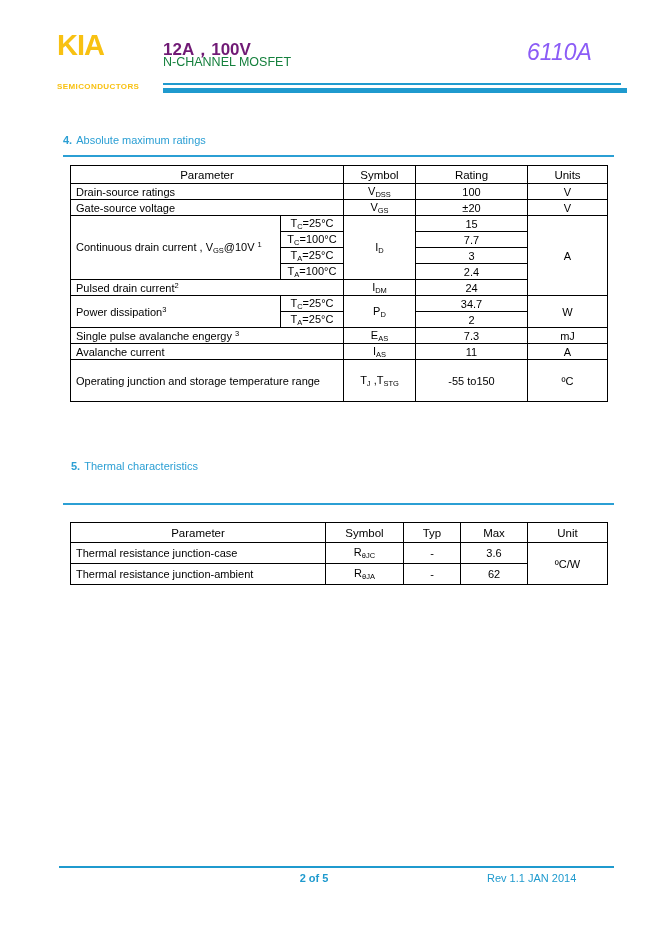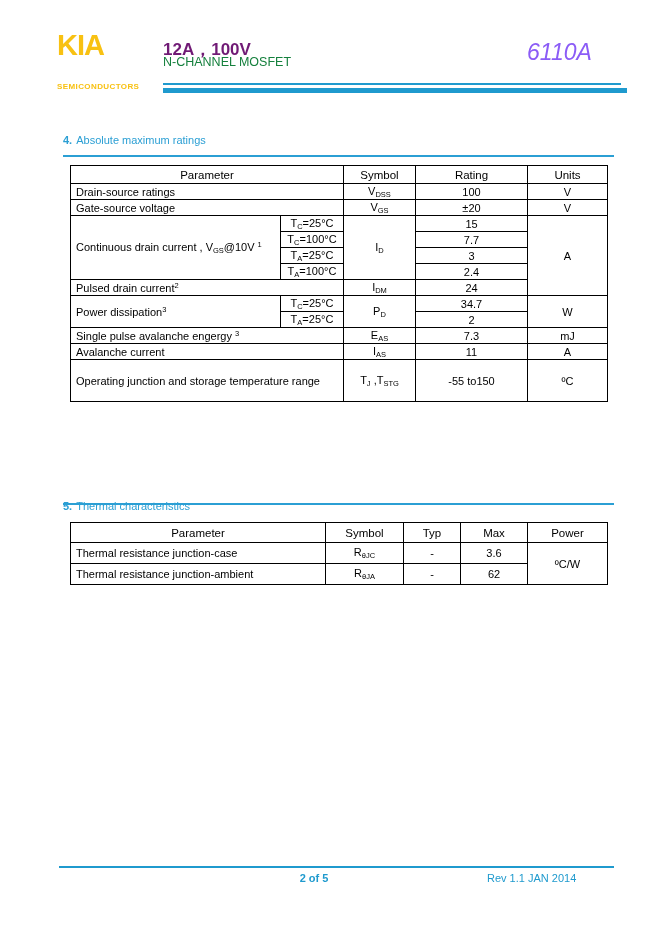--- a/index.html
+++ b/index.html
@@ -17,21 +17,21 @@
   .part-no   { position:absolute; left:527px; top:41px; font-size:23px; color:#8b5cf6; line-height:1;font-style:italic; }
   .hr-thin   { position:absolute; left:163px; top:83px; width:458px; height:2px; background:#1f9ace; }
   .hr-thick  { position:absolute; left:163px; top:88px; width:464px; height:5px; background:#1f9ace; }
   
   .sec-heading { position:absolute; left:63px; font-size:11px; color:#2b9fd4; }
   .sec-heading .num { font-weight:bold; }
   .sec-heading .ttl { margin-left:4px; }
   .sec-rule { position:absolute; left:63px; width:551px; height:2px; background:#2b9fd4; }
   #sec4-heading { top:134px; }
   #sec4-rule    { top:155px; }
-  #sec5-heading { top:500px; }
+  #sec5-heading { top:460px;margin-left:8px; }
   #sec5-rule    { top:503px; }
   
   table { position:absolute; border-collapse:collapse; table-layout:fixed;
           border:1.5px solid #000;padding-left:7px; }
   td { border:1px solid #000; font-size:11px; color:#000; text-align:center;
        vertical-align:middle; padding:0; overflow:hidden; white-space:nowrap; }
   td.param { text-align:left; padding-left:5px; }
   td.hdr { font-size:11.5px; }
   sub { font-size:7.5px; vertical-align:-2px; }
   sup { font-size:7.5px; vertical-align:4px; }
@@ -161,21 +161,21 @@
         <col style="width:57px">
         <col style="width:67px">
         <col style="width:80px">
       </colgroup>
     <tbody>
         <tr class="hrow">
       <td class="hdr">Parameter</td>
       <td class="hdr">Symbol</td>
       <td class="hdr">Typ</td>
       <td class="hdr">Max</td>
-      <td class="hdr">Power</td>
+      <td class="hdr">Unit</td>
     </tr>
     <tr>
       <td class="param">Thermal resistance junction-case</td>
       <td>R<sub>θJC</sub></td>
       <td>-</td>
       <td>3.6</td>
       <td rowspan="2">ºC/W</td>
     </tr>
     <tr>
       <td class="param">Thermal resistance junction-ambient</td>

